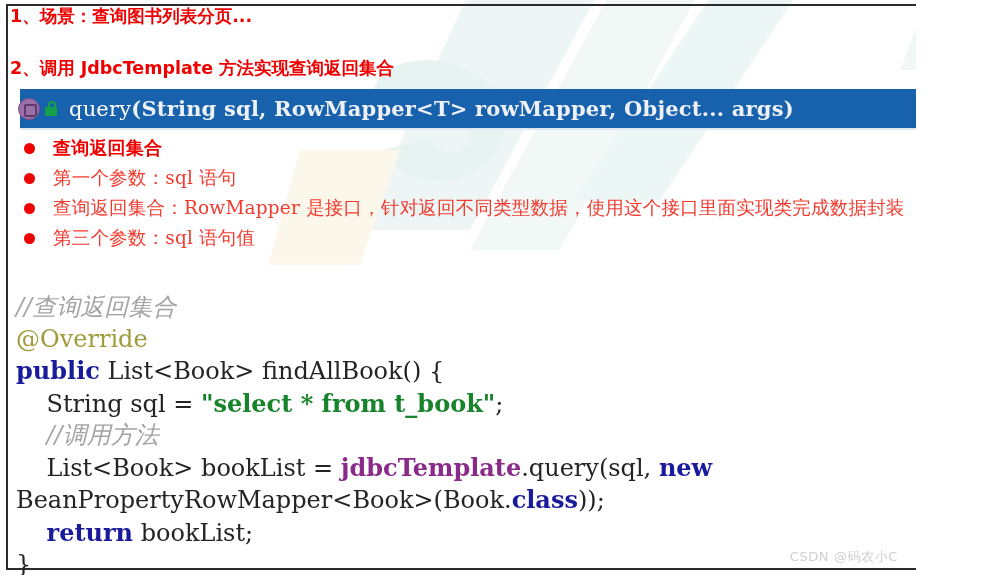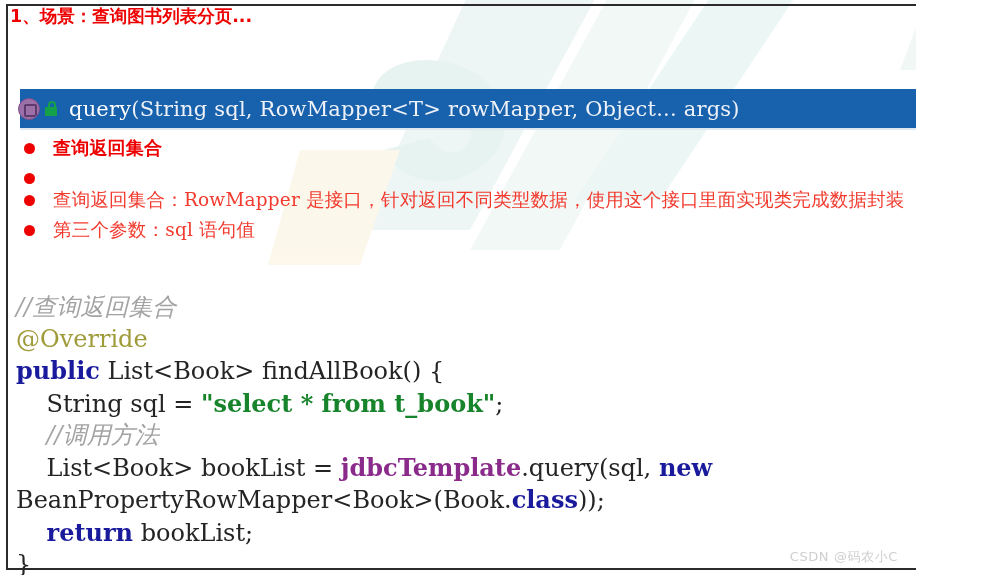--- a/index.html
+++ b/index.html
@@ -117,21 +117,21 @@
     font-family: "DejaVu Serif", "Liberation Serif", serif;
     font-size: 21px;
     color: #ffffff;
     letter-spacing: 0.2px;
     white-space: nowrap;
   }
   #sigbar .sig-name {
     font-weight: normal;
   }
   #sigbar .sig-params {
-    font-weight: normal;
+    font-weight: bold;
     color: #eef2f8;
   }
 
   
   #bullets {
     position: absolute;
     left: 14px;
     top: 134px;
     width: 966px;
   }
@@ -212,37 +212,41 @@
         <path d="M300 150 L400 150 L360 265 L268 265 Z" fill="#fbf1dc"></path>
         <path d="M930 -10 L994 -10 L994 70 L900 70 Z" fill="#e4f1ee"></path>
       </g>
     </svg>
   </div>
 
   <div class="heading" id="heading1">
     <span>1、场景：查询图书列表分页...</span>
   </div>
 
+  <div class="heading" id="heading2">
+    <span>2、调用 </span><span class="mono-em">JdbcTemplate</span><span> 方法实现查询返回集合</span>
+  </div>
 
   <div id="sigbar">
     <span class="icon-method"></span>
     <span class="icon-lock">
       <span class="shackle"></span>
       <span class="body"></span>
     </span>
     <span class="sig-text"><span class="sig-name">query</span><span class="sig-params">(String sql, RowMapper&lt;T&gt; rowMapper, Object... args)</span></span>
   </div>
 
   <div id="bullets">
       <div class="bullet-row">
         <span class="bullet-dot"></span>
         <span class="bullet-text strong">查询返回集合</span>
       </div>
       <div class="bullet-row">
         <span class="bullet-dot"></span>
+        <span class="bullet-text">第一个参数：sql 语句</span>
       </div>
       <div class="bullet-row">
         <span class="bullet-dot"></span>
         <span class="bullet-text">查询返回集合：RowMapper 是接口，针对返回不同类型数据，使用这个接口里面实现类完成数据封装</span>
       </div>
       <div class="bullet-row">
         <span class="bullet-dot"></span>
         <span class="bullet-text">第三个参数：sql 语句值</span>
       </div>
     </div>

